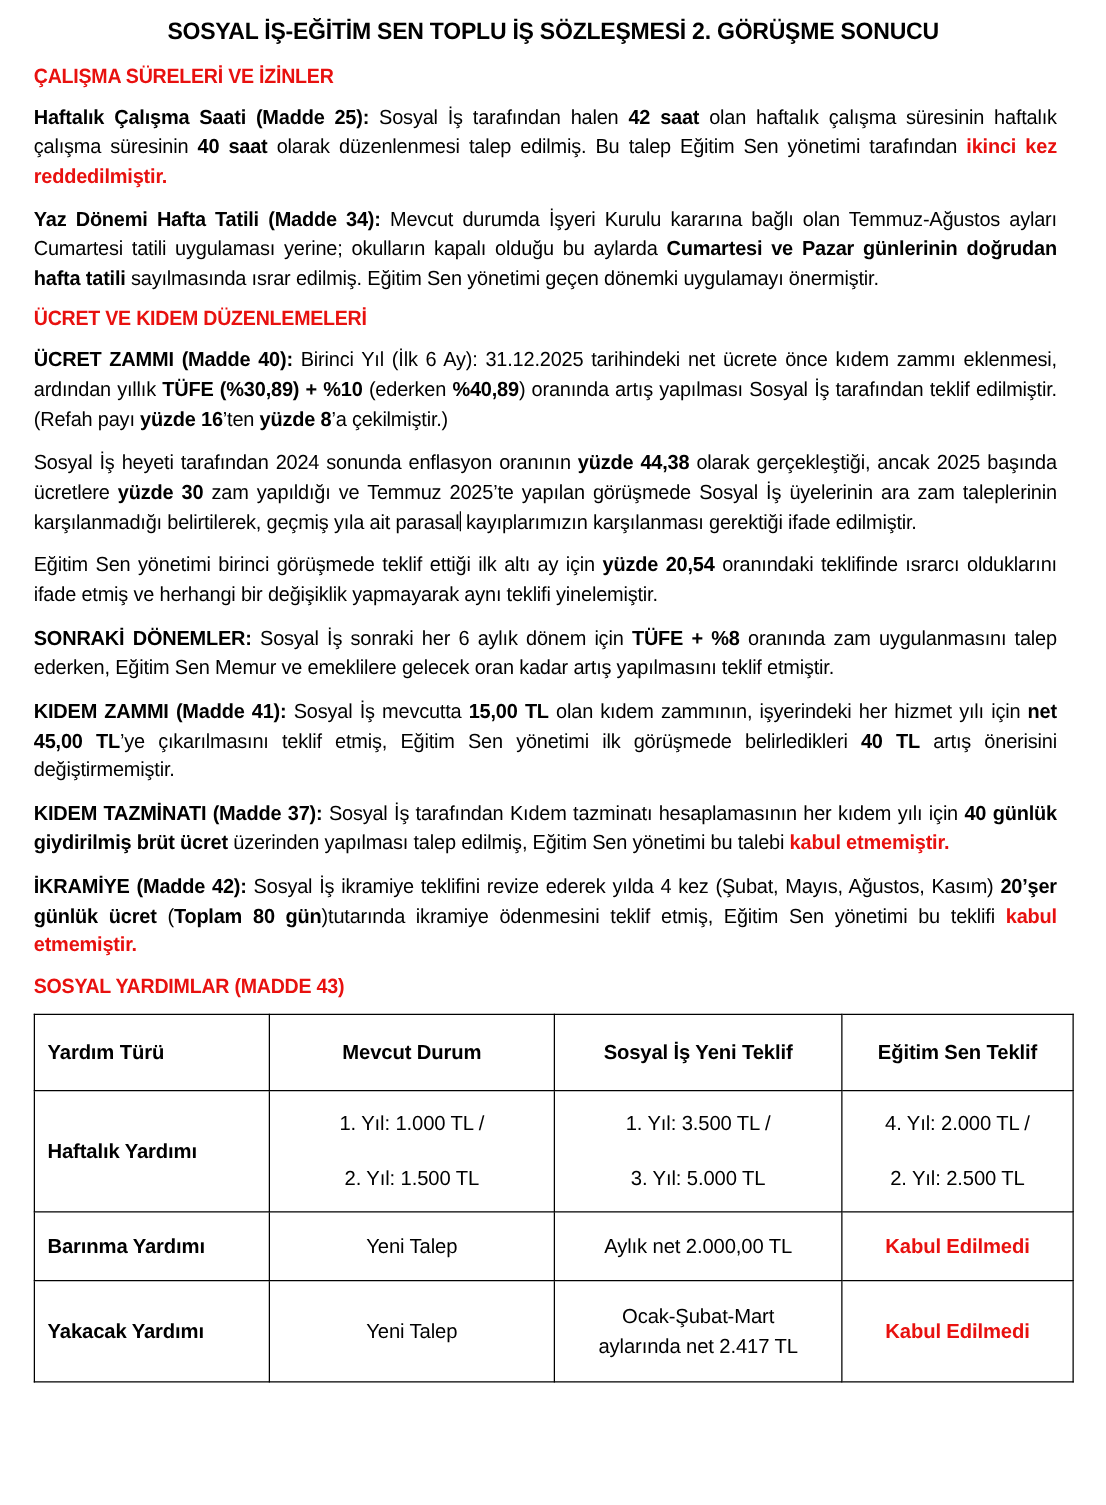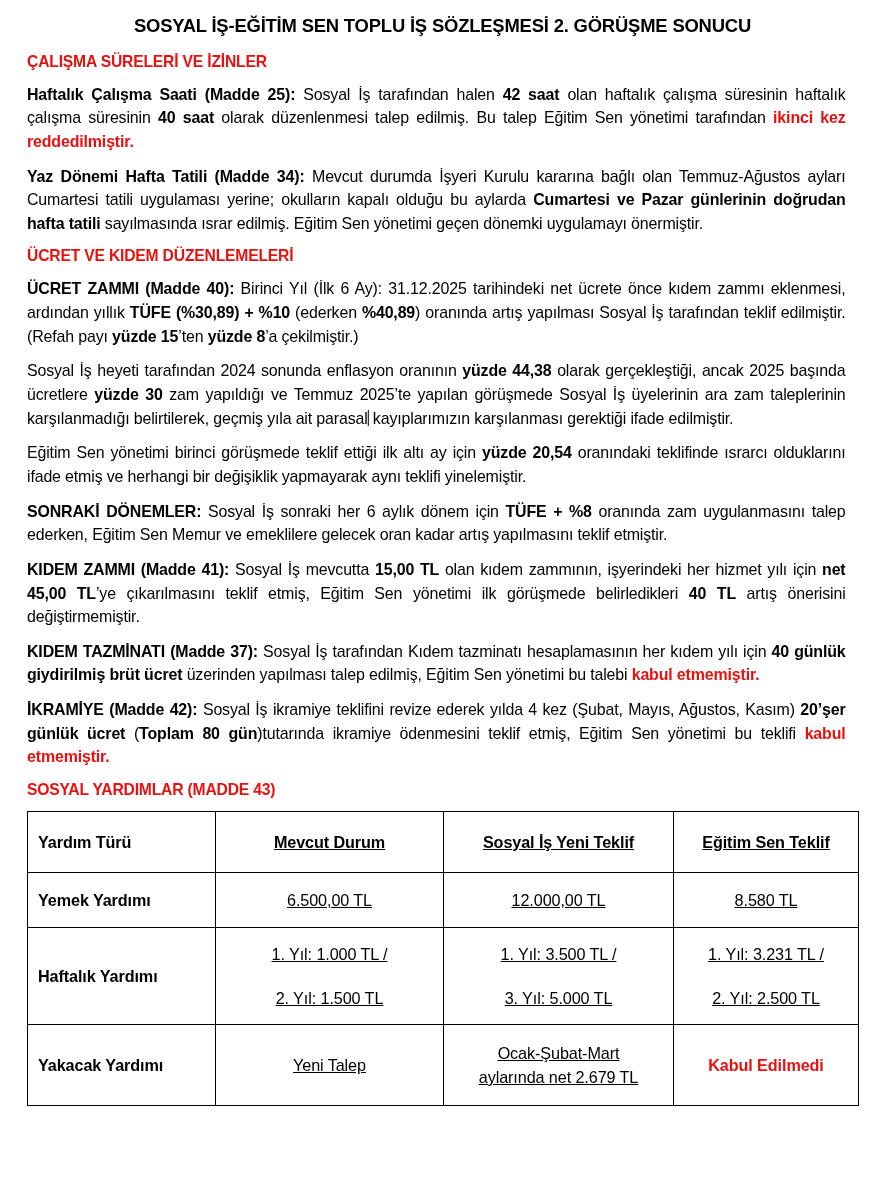--- a/index.html
+++ b/index.html
@@ -99,21 +99,20 @@
   .aid-table tr.head td {
     font-weight: bold;
     height: 42px;
   }
   .aid-table td.label {
     font-weight: bold;
     text-align: left;
   }
   .aid-table td.val {
     text-align: center;
-    text-decoration: underline;
   }
   .aid-table td.val .line2 { display: block; margin-top: 20px; }
   .aid-table td.val .sub { display: block; }
   .aid-table td.red-val {
     text-align: center;
     color: #E8110F;
     font-weight: bold;
   }
   .aid-table tr.r-data td { height: 36px; }
   .aid-table tr.r-two td { height: 78px; }
@@ -132,21 +131,21 @@
     <b>Haftalık Çalışma Saati (Madde 25):</b><span> Sosyal İş tarafından halen </span><b>42 saat</b><span> olan haftalık çalışma süresinin haftalık çalışma süresinin </span><b>40 saat</b><span> olarak düzenlenmesi talep edilmiş. Bu talep Eğitim Sen yönetimi tarafından </span><span class="red">ikinci kez reddedilmiştir.</span>
   </p>
 
   <p class="para">
     <b>Yaz Dönemi Hafta Tatili (Madde 34):</b><span> Mevcut durumda İşyeri Kurulu kararına bağlı olan Temmuz-Ağustos ayları Cumartesi tatili uygulaması yerine; okulların kapalı olduğu bu aylarda </span><b>Cumartesi ve Pazar günlerinin doğrudan hafta tatili</b><span> sayılmasında ısrar edilmiş. Eğitim </span><span class="sen-underline">Sen</span><span> yönetimi geçen dönemki uygulamayı önermiştir.</span>
   </p>
 
   <div class="section-heading tight-top">ÜCRET VE KIDEM DÜZENLEMELERİ</div>
 
   <p class="para">
-    <b>ÜCRET ZAMMI (Madde 40):</b><span> Birinci Yıl (İlk 6 Ay): 31.12.2025 tarihindeki net ücrete önce kıdem zammı eklenmesi, ardından yıllık </span><b>TÜFE (%30,89) + %10</b><span> (ederken </span><b>%40,89</b><span>) oranında artış yapılması Sosyal İş tarafından teklif edilmiştir. (Refah payı </span><b>yüzde 15</b><span>’ten </span><b>yüzde 8</b><span>’a çekilmiştir.)</span>
+    <b>ÜCRET ZAMMI (Madde 40):</b><span> Birinci Yıl (İlk 6 Ay): 31.12.2025 tarihindeki net ücrete önce kıdem zammı eklenmesi, ardından yıllık </span><b>TÜFE (%30,89) + %10</b><span> (ederken </span><b>%40,89</b><span>) oranında artış yapılması Sosyal İş tarafından teklif edilmiştir. (Refah payı </span><b>yüzde 16</b><span>’ten </span><b>yüzde 8</b><span>’a çekilmiştir.)</span>
   </p>
 
   <p class="para">
     <span>Sosyal İş heyeti tarafından 2024 sonunda enflasyon oranının </span><b>yüzde 44,38</b><span> olarak gerçekleştiği, ancak 2025 başında ücretlere </span><b>yüzde 30</b><span> zam yapıldığı ve Temmuz 2025’te yapılan görüşmede Sosyal İş üyelerinin ara zam taleplerinin karşılanmadığı belirtilerek, geçmiş yıla ait parasal</span><span class="caret"></span><span> kayıplarımızın karşılanması gerektiği ifade edilmiştir.</span>
   </p>
 
   <p class="para">
     <span>Eğitim </span><span class="sen-underline">Sen</span><span> yönetimi birinci görüşmede teklif ettiği ilk altı ay için </span><b>yüzde 20,54</b><span> oranındaki teklifinde ısrarcı olduklarını ifade etmiş ve herhangi bir değişiklik yapmayarak aynı teklifi yinelemiştir.</span>
   </p>
 
@@ -177,51 +176,51 @@
           <col class="c4">
       </colgroup>
       <tbody>
         <tr class="head">
           <td>Yardım Türü</td>
           <td class="val">Mevcut Durum</td>
           <td class="val">Sosyal İş Yeni Teklif</td>
           <td class="val">Eğitim Sen Teklif</td>
         </tr>
 
-        <tr class="r-data">
-          <td class="label">Yemek Yardımı</td>
-          <td class="val">6.500,00 TL</td>
-          <td class="val">12.000,00 TL</td>
-          <td class="val">8.580 TL</td>
-        </tr>
 
 
         <tr class="r-two">
           <td class="label">Haftalık Yardımı</td>
           <td class="val">
             <span class="sub">1. Yıl: 1.000 TL /</span>
             <span class="line2">2. Yıl: 1.500 TL</span>
           </td>
           <td class="val">
             <span class="sub">1. Yıl: 3.500 TL /</span>
             <span class="line2">3. Yıl: 5.000 TL</span>
           </td>
           <td class="val">
-            <span class="sub">1. Yıl: 3.231 TL /</span>
+            <span class="sub">4. Yıl: 2.000 TL /</span>
             <span class="line2">2. Yıl: 2.500 TL</span>
           </td>
         </tr>
 
+        <tr class="r-data">
+          <td class="label">Barınma Yardımı</td>
+          <td class="val">Yeni Talep</td>
+          <td class="val">Aylık net 2.000,00 TL</td>
+          <td class="red-val">Kabul Edilmedi</td>
+        </tr>
 
         <tr class="r-tall">
           <td class="label">Yakacak Yardımı</td>
           <td class="val">Yeni Talep</td>
           <td class="val">
             <span class="sub">Ocak-Şubat-Mart</span>
-            <span class="sub">aylarında net 2.679 TL</span>
+            <span class="sub">aylarında net 2.417 TL</span>
           </td>
           <td class="red-val">Kabul Edilmedi</td>
         </tr>
       </tbody>
     </table>
   </div>
 
 </div>
 
 </body></html>

